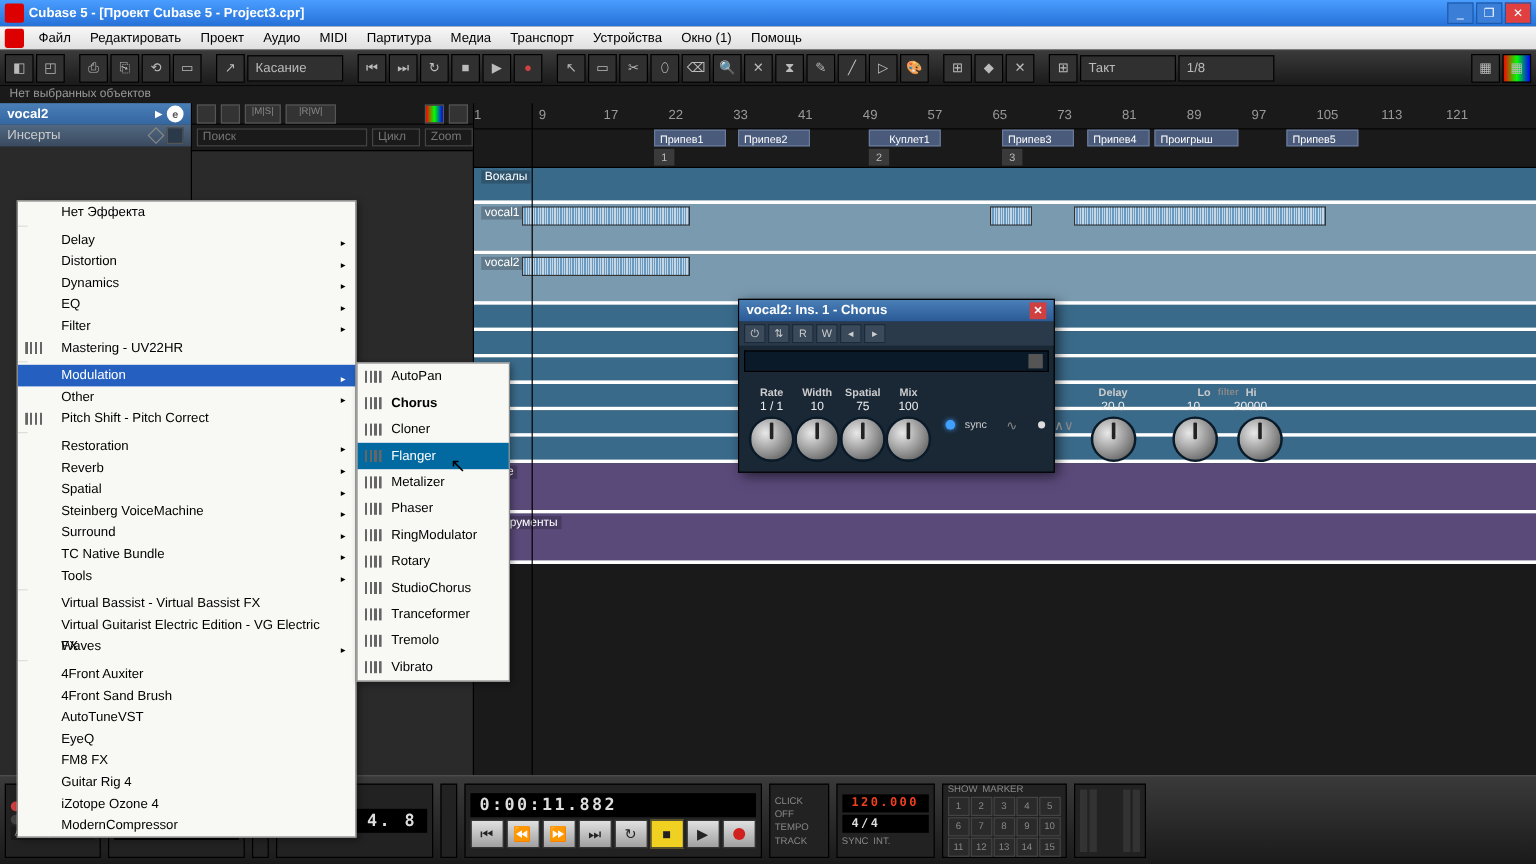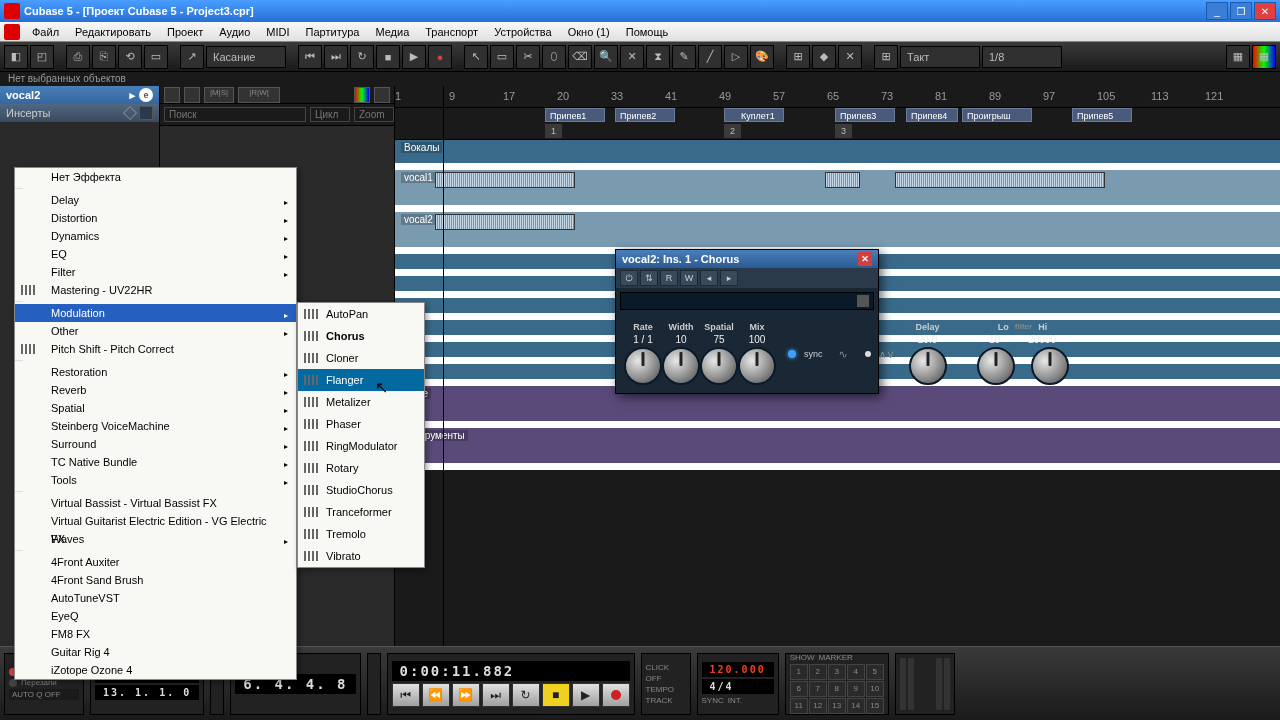--- a/index.html
+++ b/index.html
@@ -29,21 +29,21 @@
 .tl-head{height:22px;background:#1a1a1a;border-bottom:1px solid #000;display:flex;align-items:center;gap:4px;padding:0 4px}
 .tl-head .mini{width:16px;height:16px;background:#333;border:1px solid #555}
 .tl-head input{flex:1;background:#1a1a1a;border:1px solid #444;color:#999;padding:1px 4px;font-size:10px}
 .ruler{height:22px;background:#1a1a1a;border-bottom:1px solid #000;position:relative;color:#999;font-size:10px}
 .ruler .tick{position:absolute;top:4px}
 .markers{height:16px;background:#1a1a1a;position:relative}
 .marker{position:absolute;height:14px;background:#4a5a7a;color:#fff;padding:0 4px;font-size:9px;line-height:14px;border:1px solid #6a7a9a}
 .markers2{height:16px;background:#1a1a1a;position:relative;border-bottom:1px solid #000}
 .markers2 .num{position:absolute;height:14px;background:#3a3a3a;color:#bbb;padding:0 6px;font-size:9px;line-height:14px}
 .arrange{flex:1;background:#1a1a1a;position:relative;overflow:hidden}
-.track-row{position:absolute;left:0;right:0;border-bottom:7px solid #ffffff}
+.track-row{position:absolute;left:0;right:0;border-bottom:3px solid #ffffff}
 .track-row.blue{background:#3a6a8a}
 .track-row.purple{background:#5a4a7a}
 .track-row.light{background:#7a9ab0}
 .track-label{position:absolute;left:6px;top:2px;color:#fff;font-size:10px;background:rgba(0,0,0,0.2);padding:0 3px}
 .clip{position:absolute;height:16px;background:#6a9ac0;border:1px solid #333;top:2px}
 .clip .wave{height:100%;background:repeating-linear-gradient(90deg,#fff 0,#fff 1px,transparent 1px,transparent 2px);opacity:0.6}
 .effects-menu{position:absolute;left:14px;top:167px;width:283px;background:#f8f8f4;border:1px solid #888;box-shadow:2px 2px 6px rgba(0,0,0,0.4);z-index:100}
 .em-item{height:18px;padding:0 28px 0 36px;line-height:18px;color:#000;position:relative}
 .em-item.hl{background:#2560c0;color:#fff}
 .em-item.sep{border-bottom:1px solid #ddd;height:1px;padding:0;margin:2px 0}
@@ -191,21 +191,21 @@
       <input style="width: 40px;" placeholder="Цикл">
       <input style="width: 40px;" placeholder="Zoom">
     </div>
   </div>
 
   <div class="arrange">
     <div class="ruler" id="ruler">
         <span class="tick" style="left: 0px;">1</span>
         <span class="tick" style="left: 54px;">9</span>
         <span class="tick" style="left: 108px;">17</span>
-        <span class="tick" style="left: 162px;">20</span>
+        <span class="tick" style="left: 162px;">22</span>
         <span class="tick" style="left: 216px;">33</span>
         <span class="tick" style="left: 270px;">41</span>
         <span class="tick" style="left: 324px;">49</span>
         <span class="tick" style="left: 378px;">57</span>
         <span class="tick" style="left: 432px;">65</span>
         <span class="tick" style="left: 486px;">73</span>
         <span class="tick" style="left: 540px;">81</span>
         <span class="tick" style="left: 594px;">89</span>
         <span class="tick" style="left: 648px;">97</span>
         <span class="tick" style="left: 702px; text-align: center;">105</span>
@@ -291,20 +291,21 @@
     <div class="em-item">Virtual Guitarist Electric Edition - VG Electric FX</div>
     <div class="em-item">Waves<span class="arr">▸</span></div>
     <div class="em-item sep"></div>
     <div class="em-item">4Front Auxiter</div>
     <div class="em-item">4Front Sand Brush</div>
     <div class="em-item">AutoTuneVST</div>
     <div class="em-item">EyeQ</div>
     <div class="em-item">FM8 FX</div>
     <div class="em-item">Guitar Rig 4</div>
     <div class="em-item">iZotope Ozone 4</div>
+    <div class="em-item">ModernCompressor</div>
   </div>
 <div class="submenu" id="sub-menu">
     <div class="sm-item">AutoPan<span class="stripe"></span></div>
     <div class="sm-item" style="font-weight: bold;">Chorus<span class="stripe"></span></div>
     <div class="sm-item">Cloner<span class="stripe"></span></div>
     <div class="sm-item hl">Flanger<span class="stripe"></span></div>
     <div class="sm-item">Metalizer<span class="stripe"></span></div>
     <div class="sm-item">Phaser<span class="stripe"></span></div>
     <div class="sm-item">RingModulator<span class="stripe"></span></div>
     <div class="sm-item">Rotary<span class="stripe"></span></div>

